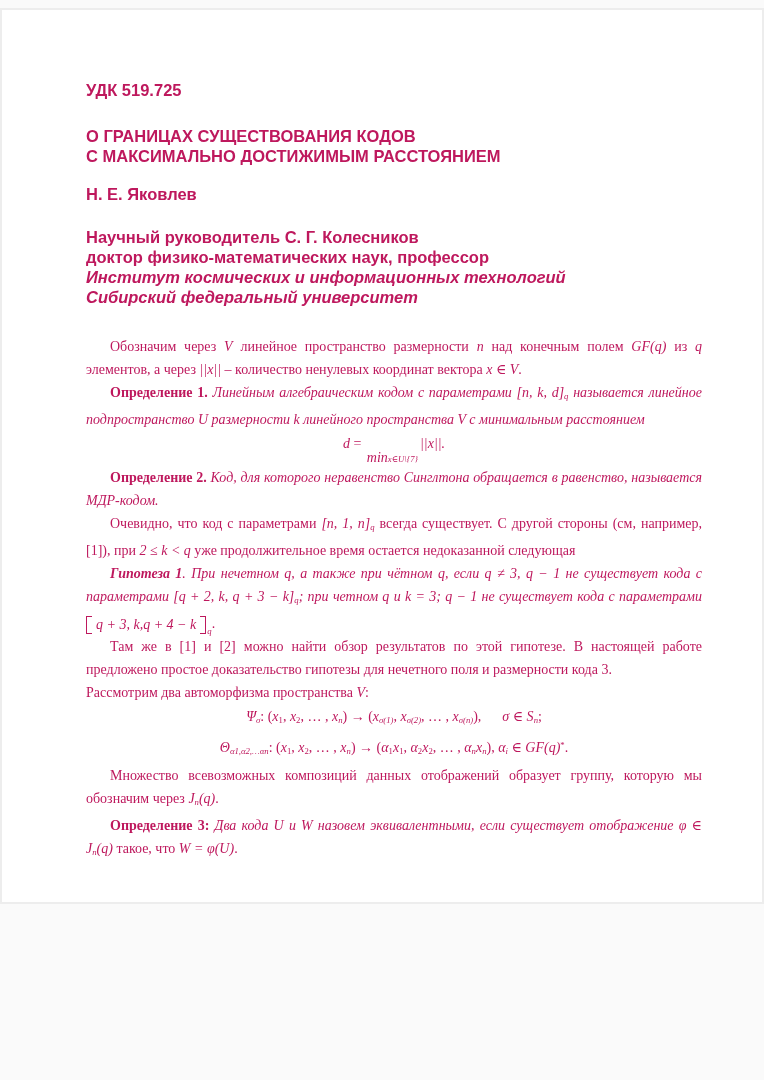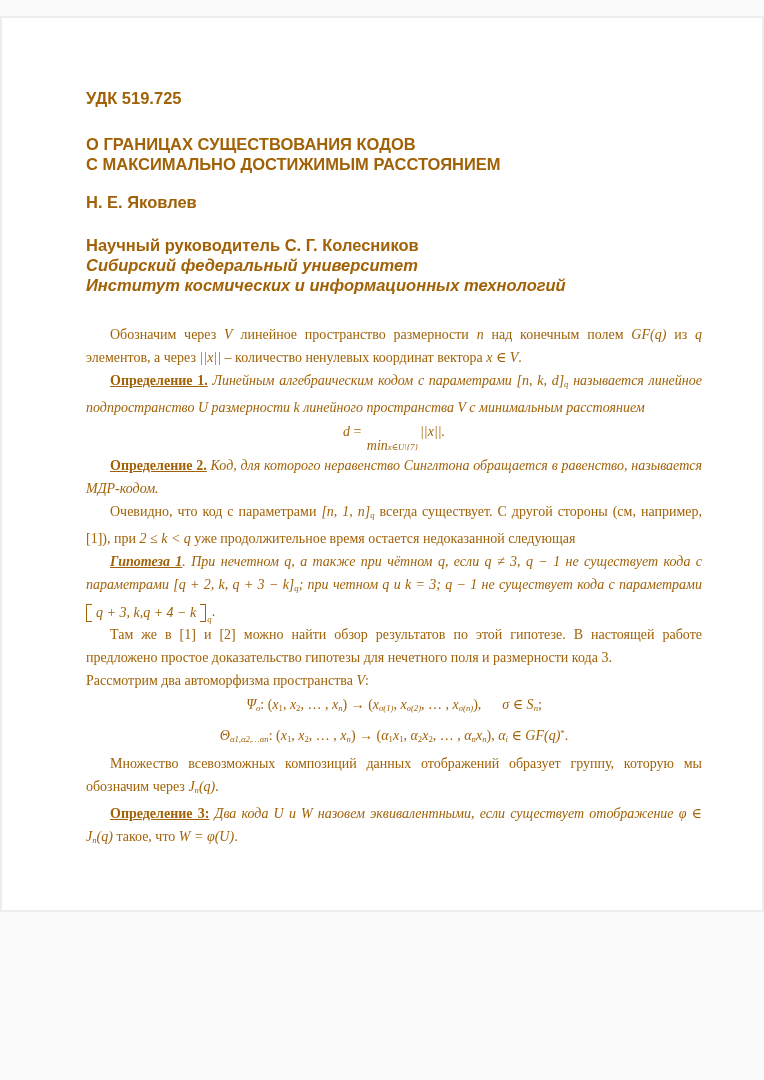--- a/index.html
+++ b/index.html
@@ -1,23 +1,23 @@
 <!DOCTYPE html>
 <html><head>
 <meta charset="utf-8">
 <style>
   html,body{margin:0;padding:0;background:#fafafa;}
   .page{
     position:relative;
     width:764px;height:896px;
-    margin:16px auto;
+    margin:8px auto;
     background:#ffffff;
     box-shadow:inset 0 0 0 2px #ededed;
     overflow:hidden;
-    color:#a16207;
+    color:#be185d;
     box-sizing:border-box;
   }
   .content{
     position:absolute;
     left:86px;top:72px;
     width:616px;
   }
   
   .hdr{
     font-family:"Liberation Sans","DejaVu Sans",sans-serif;
@@ -33,21 +33,21 @@
   
   .bodytext{
     font-family:"Liberation Serif","DejaVu Serif",serif;
     font-size:14px;
     line-height:23px;
     text-align:justify;
   }
   .para{margin:0;}
   .ind{text-indent:24px;}
   .i{font-style:italic;}
-  .b{font-weight:bold;text-decoration:underline;}
+  .b{font-weight:bold;}
   .sub{font-size:0.62em;vertical-align:-0.25em;}
   .sup{font-size:0.62em;vertical-align:0.5em;}
   .formula{text-align:center;margin:1px 0;}
   
   .stack{
     display:inline-flex;flex-direction:row;align-items:center;
     vertical-align:-1.0em;line-height:1;margin:0 2px;
   }
   .stack-bot{font-size:0.62em;margin-top:2px;}
   
@@ -76,22 +76,23 @@
 
     <div class="hdr">
       <div class="udc">УДК 519.725</div>
       <div class="title">
         <div>О ГРАНИЦАХ СУЩЕСТВОВАНИЯ КОДОВ</div>
         <div>С МАКСИМАЛЬНО ДОСТИЖИМЫМ РАССТОЯНИЕМ</div>
       </div>
       <div class="author">Н. Е. Яковлев</div>
       <div class="affil">
         <div>Научный руководитель С. Г. Колесников</div>
+        <div>доктор физико-математических наук, профессор</div>
+        <div class="it">Институт космических и информационных технологий</div>
         <div class="it">Сибирский федеральный университет</div>
-        <div class="it">Институт космических и информационных технологий</div>
       </div>
     </div>
 
     <div class="bodytext">
 
       <p class="para ind"><span><span>Обозначим через </span><span class="i">V</span><span> линейное пространство размерности </span><span class="i">n</span><span> над конечным полем </span><span class="i">GF(q)</span><span> из </span><span class="i">q</span><span> элементов, а через </span><span class="i">||x||</span><span> – количество ненулевых координат вектора </span><span class="i">x ∈ V</span><span>.</span></span></p>
 
       <p class="para ind"><span><span class="b">Определение 1.</span><span class="i"> Линейным алгебраическим кодом с параметрами [n, k, d]</span><span class="i sub">q</span><span class="i"> называется линейное подпространство U размерности k линейного пространства V с минимальным расстоянием</span></span></p>
 
       <div class="formula"><span class="i">d</span><span> = </span><span class="stack">

